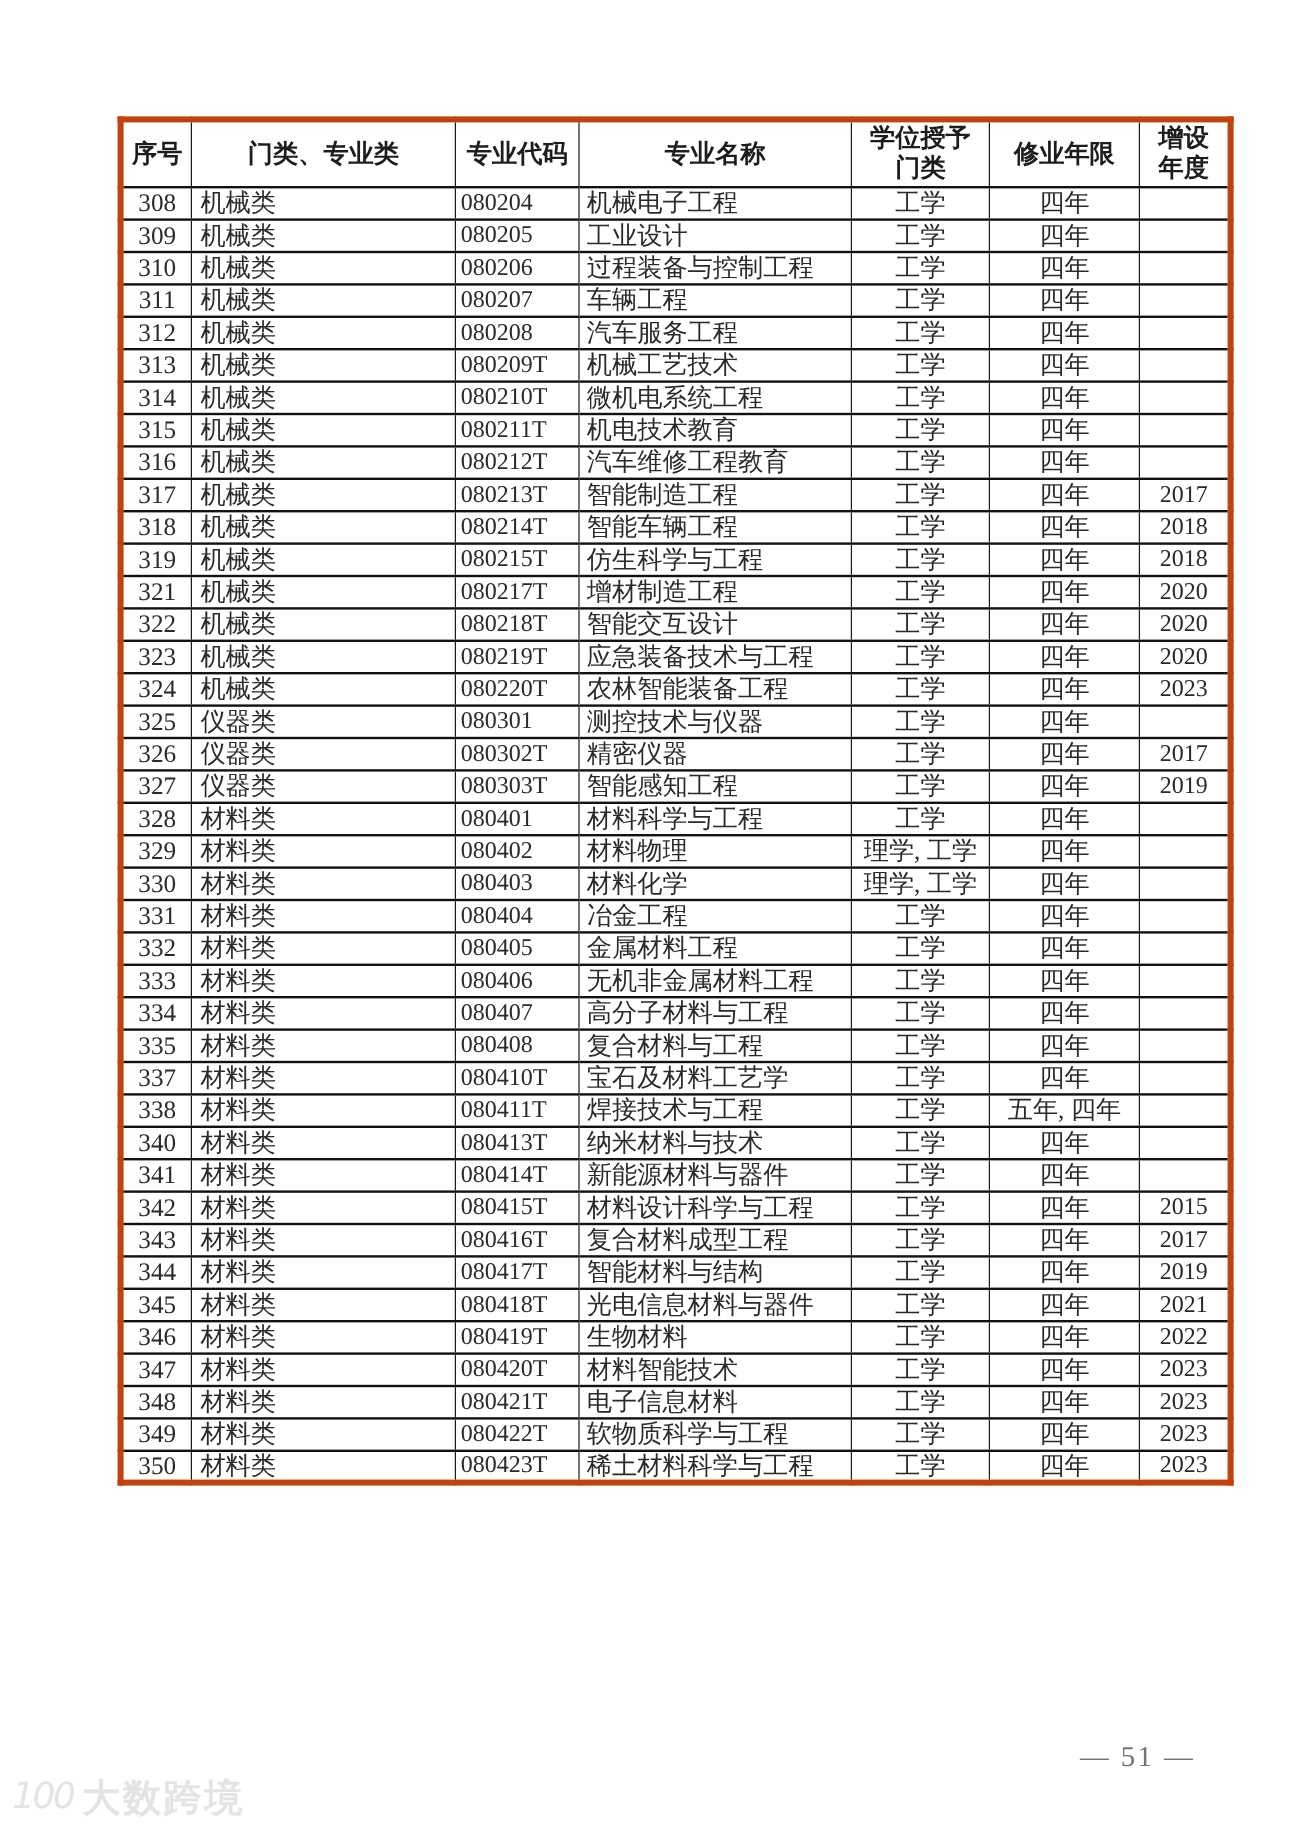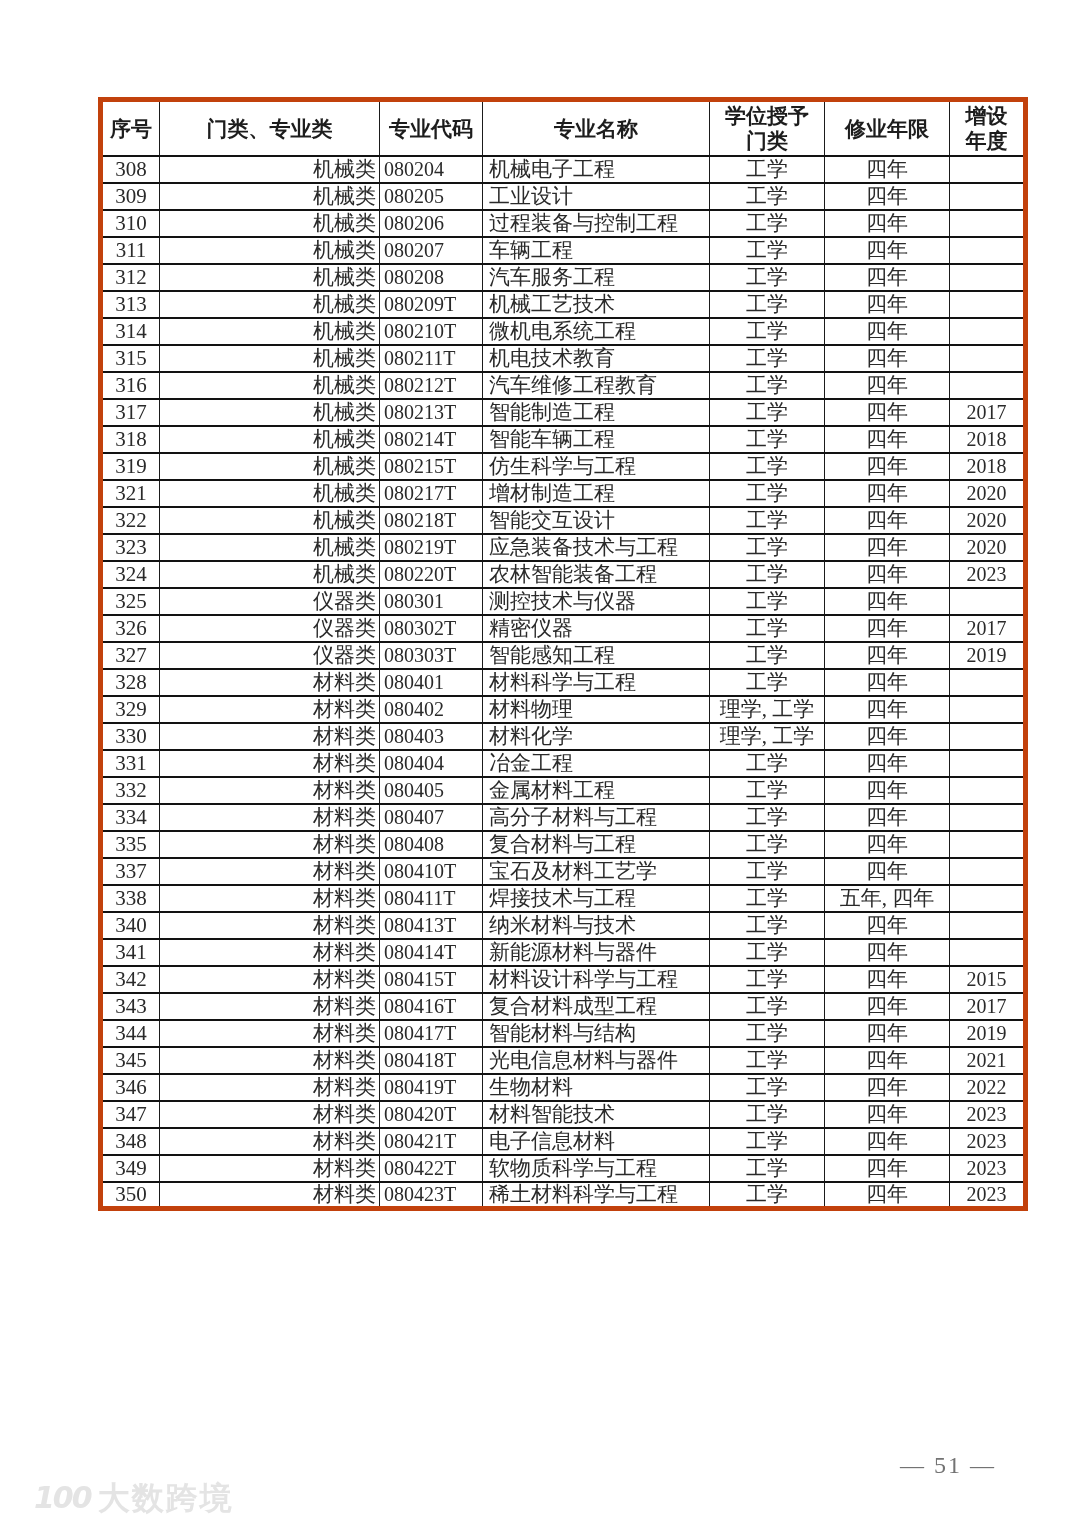--- a/index.html
+++ b/index.html
@@ -45,21 +45,21 @@
   }
   .major-table td {
     height: 27px;
     font-size: 21px;
     line-height: 23px;
     vertical-align: middle;
     color: #2a2a2a;
     padding: 0 3px;
   }
   td.c-index  { text-align: center; }
-  td.c-category { text-align: right; padding-left: 7px; }
+  td.c-category { text-align: left; padding-left: 7px; }
   td.c-code   { text-align: left; padding-left: 4px; font-size: 20px; }
   td.c-name   { text-align: left; padding-left: 6px; }
   td.c-degree { text-align: center; }
   td.c-years  { text-align: center; }
   td.c-added  { text-align: center; font-size: 20px; }
 
   .page-number {
     position: absolute;
     top: 1452px;
     right: 84px;
@@ -74,26 +74,25 @@
     left: 10px;
     top: 1483px;
     display: flex;
     align-items: center;
     gap: 7px;
     color: #e4e4e4;
     user-select: none;
   }
   .watermark .wm-logo {
     font-family: "DejaVu Sans", sans-serif;
-    font-weight: bold;
+    font-weight: normal;
     font-style: italic;
     font-size: 30px;
     line-height: 30px;
     letter-spacing: -2px;
-    margin-left: 24px;
   }
   .watermark .wm-text {
     font-family: "DejaVu Sans", "Liberation Sans", sans-serif;
     font-weight: bold;
     font-size: 32px;
     line-height: 30px;
     letter-spacing: 2px;
   }
 </style>
 </head>
@@ -359,20 +358,29 @@
     <tr>
       <td class="c-index">332</td>
       <td class="c-category">材料类</td>
       <td class="c-code">080405</td>
       <td class="c-name">金属材料工程</td>
       <td class="c-degree">工学</td>
       <td class="c-years">四年</td>
       <td class="c-added"></td>
     </tr>
 
+    <tr>
+      <td class="c-index">333</td>
+      <td class="c-category">材料类</td>
+      <td class="c-code">080406</td>
+      <td class="c-name">无机非金属材料工程</td>
+      <td class="c-degree">工学</td>
+      <td class="c-years">四年</td>
+      <td class="c-added"></td>
+    </tr>
 
     <tr>
       <td class="c-index">334</td>
       <td class="c-category">材料类</td>
       <td class="c-code">080407</td>
       <td class="c-name">高分子材料与工程</td>
       <td class="c-degree">工学</td>
       <td class="c-years">四年</td>
       <td class="c-added"></td>
     </tr>

